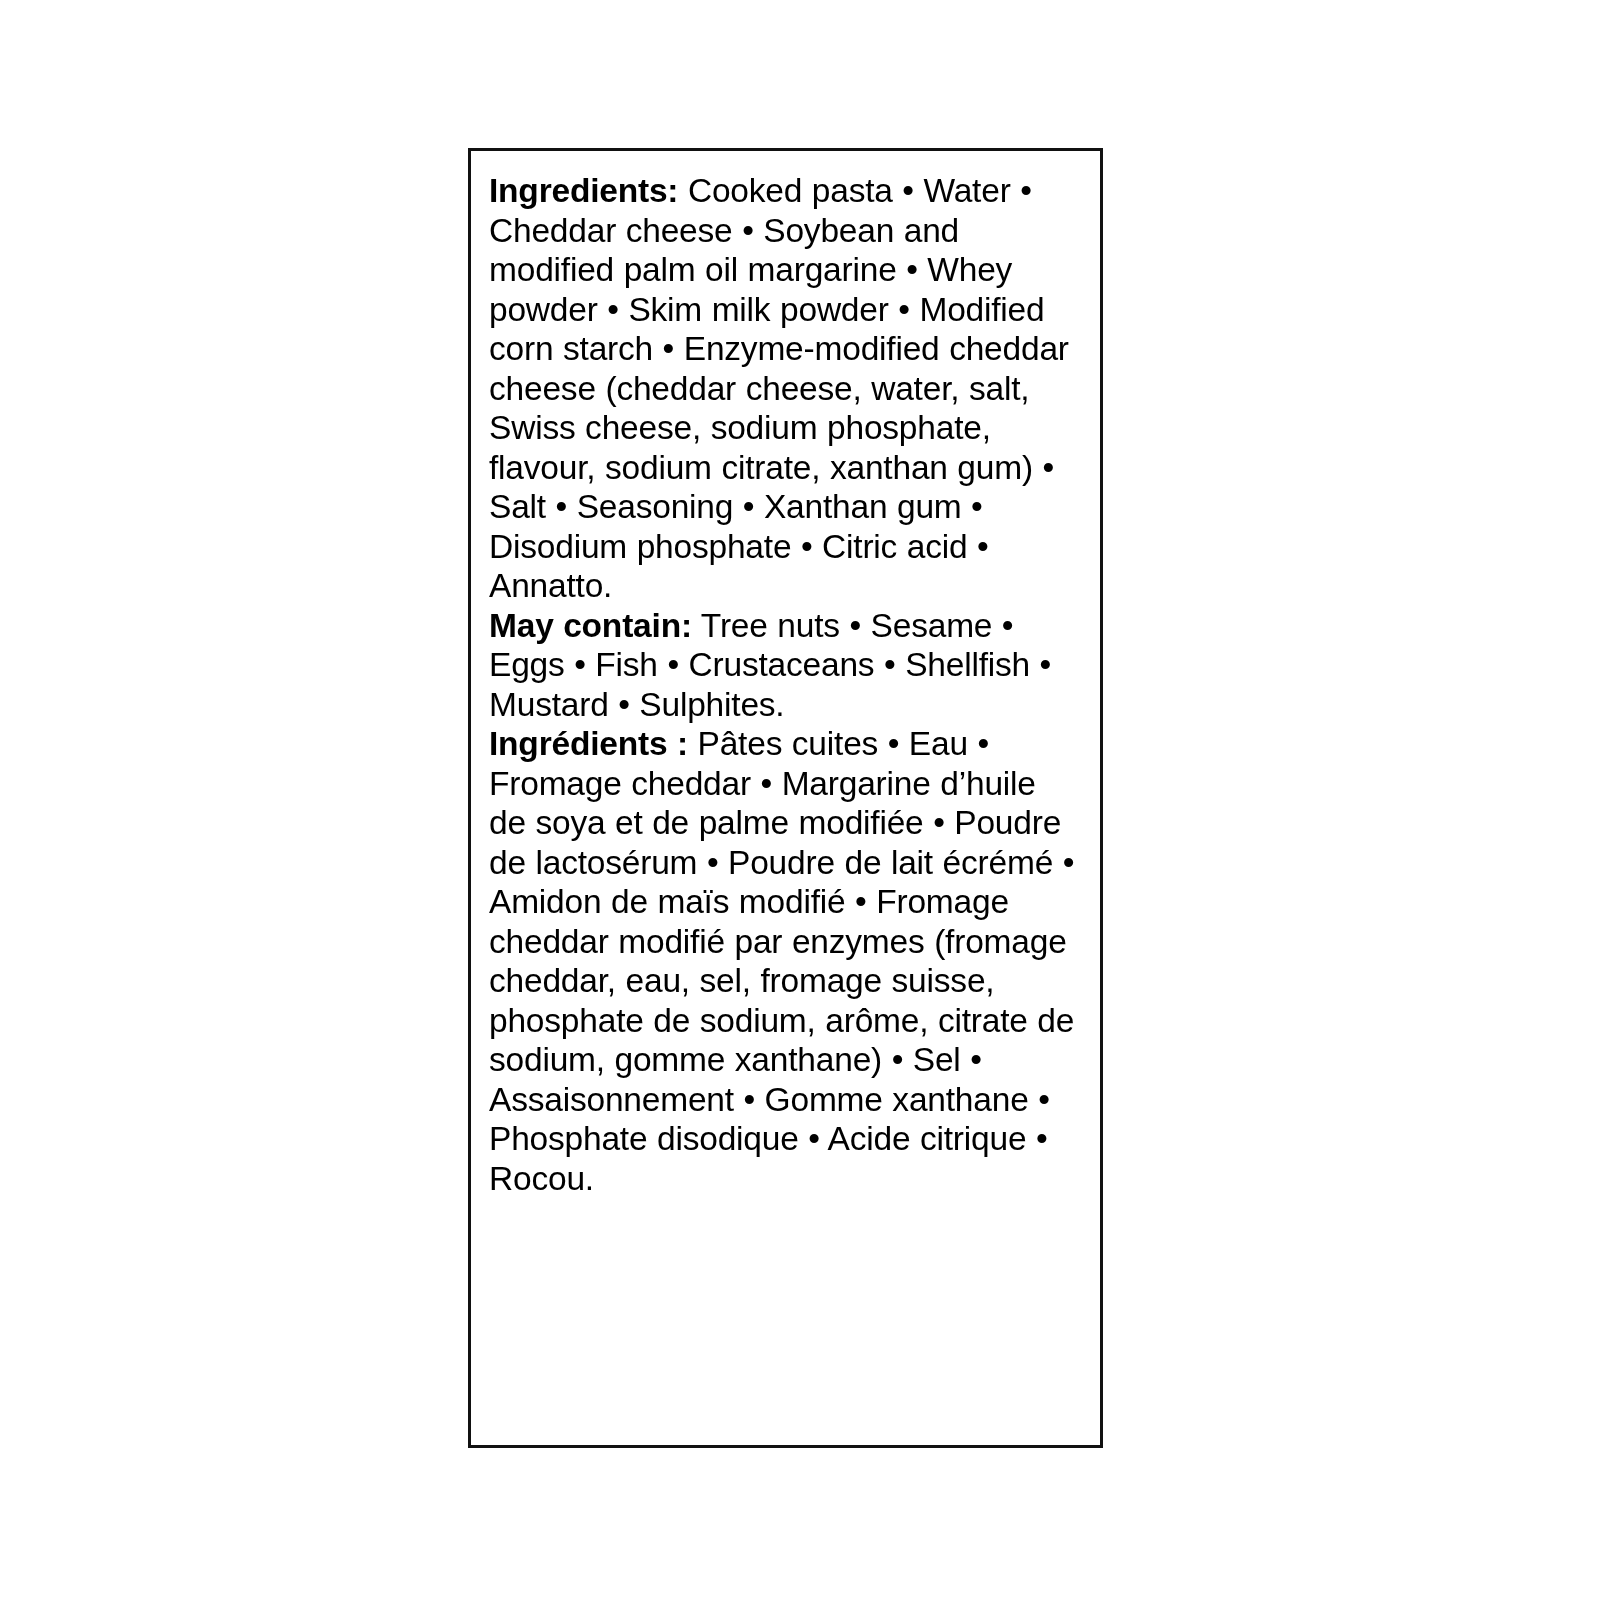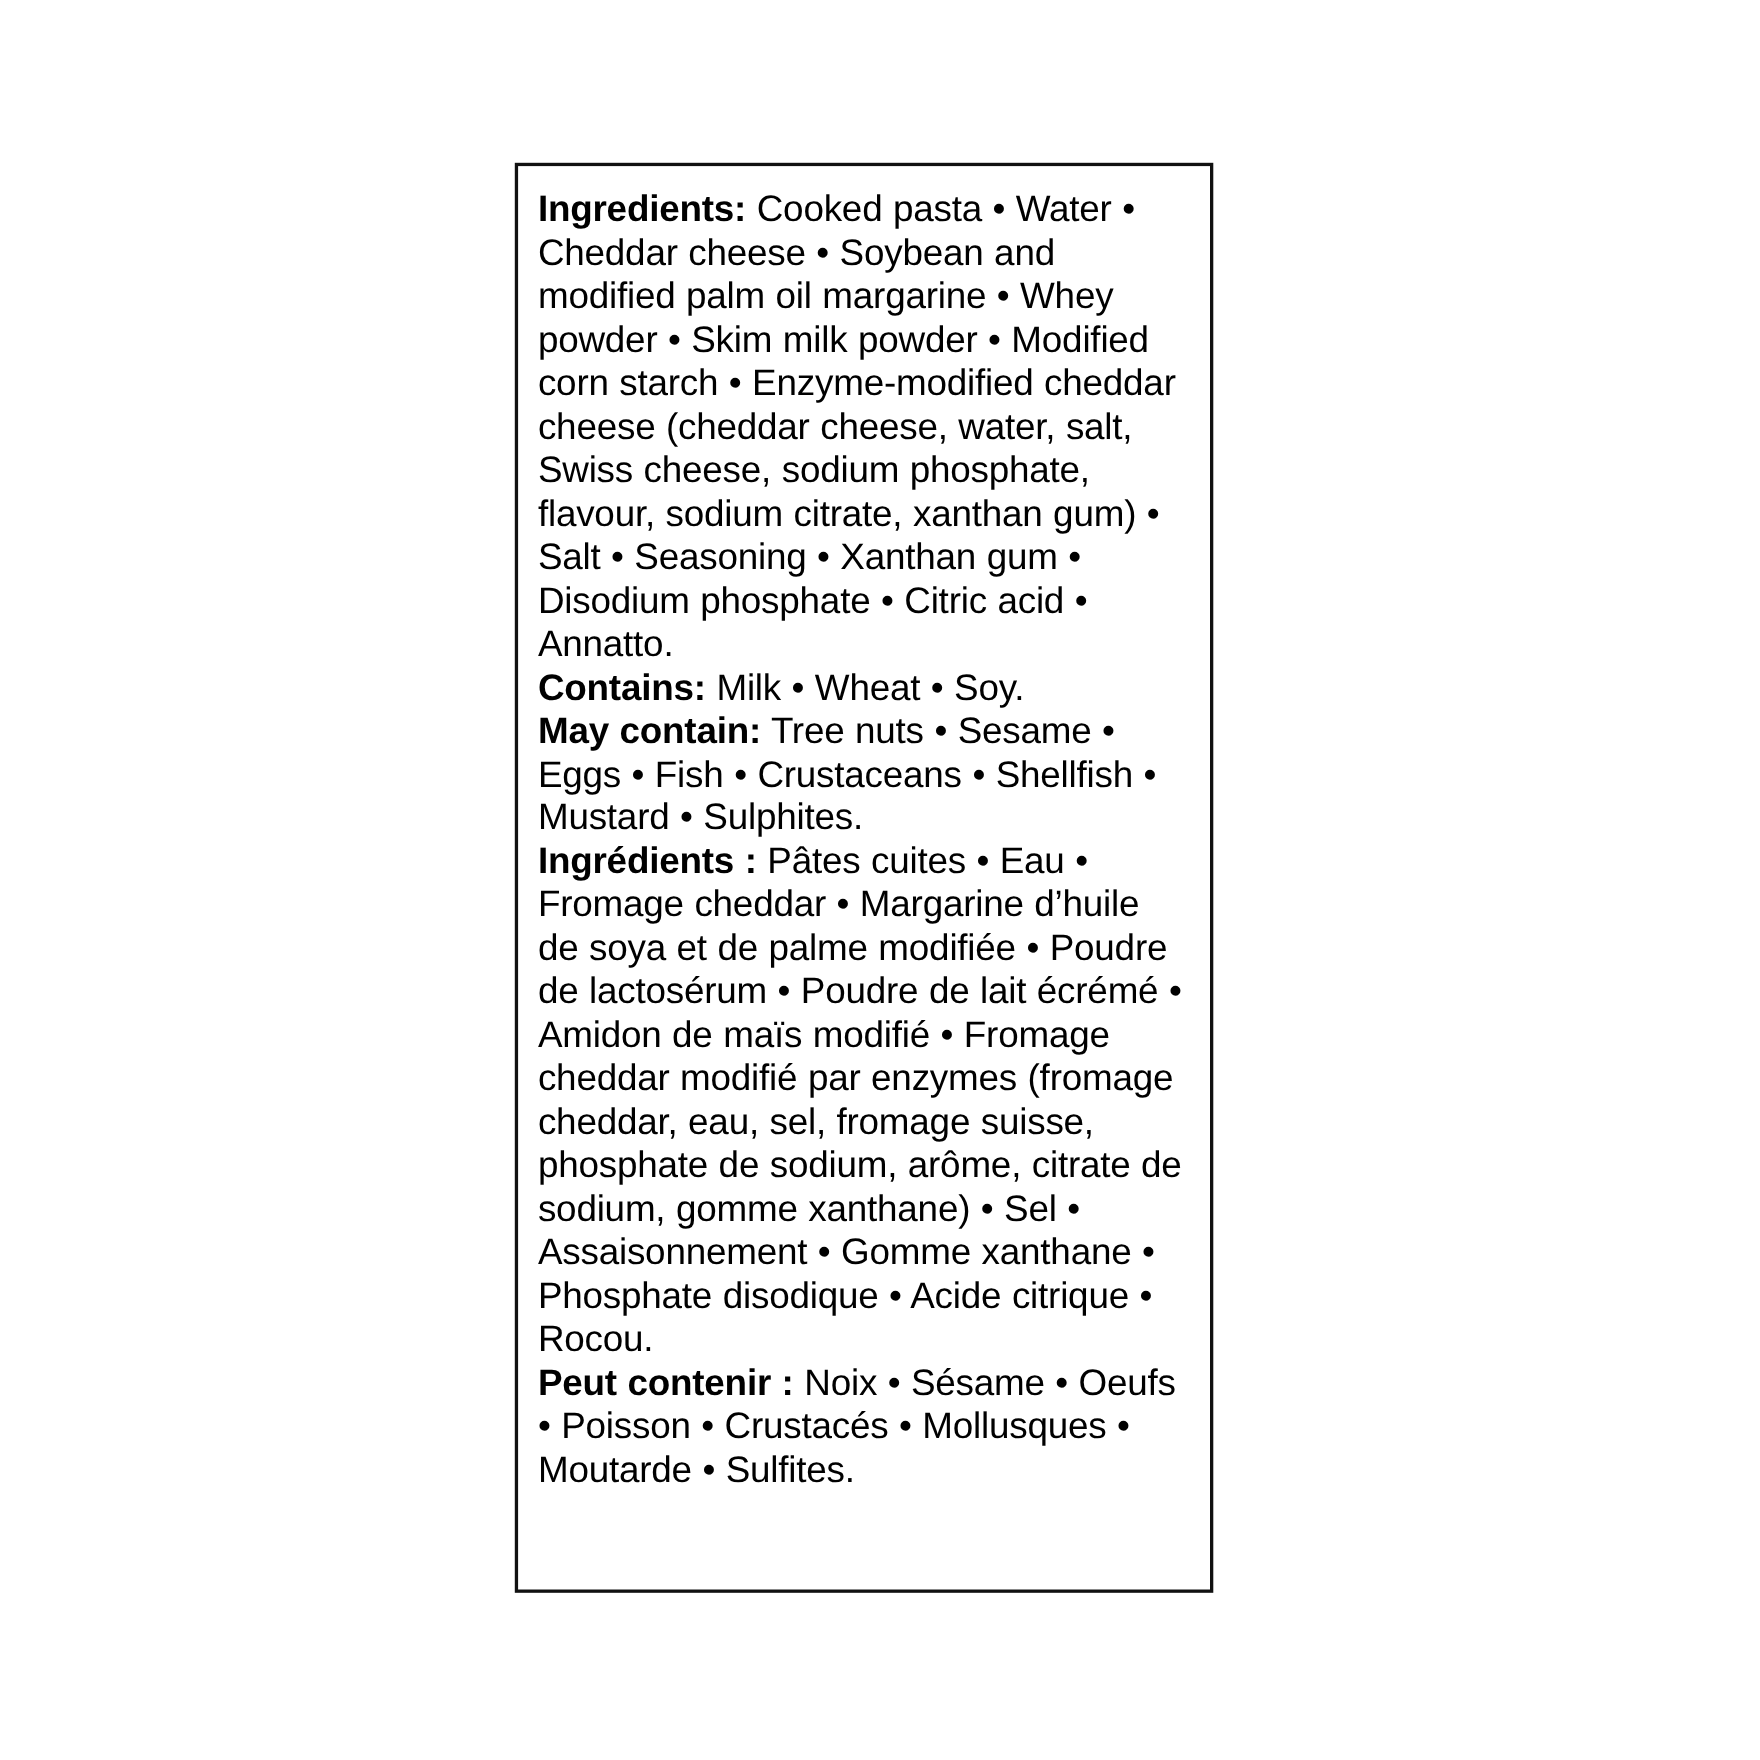--- a/index.html
+++ b/index.html
@@ -40,22 +40,20 @@
     margin: 0 0 0 0;
   }
 </style>
 </head>
 <body>
 
 <div id="panel">
 
   <p class="block para"><span class="lead">Ingredients:</span><span> Cooked pasta • Water • Cheddar cheese • Soybean and modified palm oil margarine • Whey powder • Skim milk powder • Modified corn starch • Enzyme-modified cheddar cheese (cheddar cheese, water, salt, Swiss cheese, sodium phosphate, flavour, sodium citrate, xanthan gum) • Salt • Seasoning • Xanthan gum • Disodium phosphate • Citric acid • Annatto.</span></p>
 
-  <p class="block para"><span class="lead">Contains:</span><span> Milk • Wheat • Soy.</span></p>
 
   <p class="block para"><span class="lead">May contain:</span><span> Tree nuts • Sesame • Eggs • Fish • Crustaceans • Shellfish • Mustard • Sulphites.</span></p>
 
   <p class="block para"><span class="lead">Ingrédients :</span><span> Pâtes cuites • Eau • Fromage cheddar • Margarine d’huile de soya et de palme modifiée • Poudre de lactosérum • Poudre de lait écrémé • Amidon de maïs modifié • Fromage cheddar modifié par enzymes (fromage cheddar, eau, sel, fromage suisse, phosphate de sodium, arôme, citrate de sodium, gomme xanthane) • Sel • Assaisonnement • Gomme xanthane • Phosphate disodique • Acide citrique • Rocou.</span></p>
 
 
-  <p class="block para"><span class="lead">Peut contenir :</span><span> Noix • Sésame • Oeufs • Poisson • Crustacés • Mollusques • Moutarde • Sulfites.</span></p>
 
 </div>
 
 </body></html>

